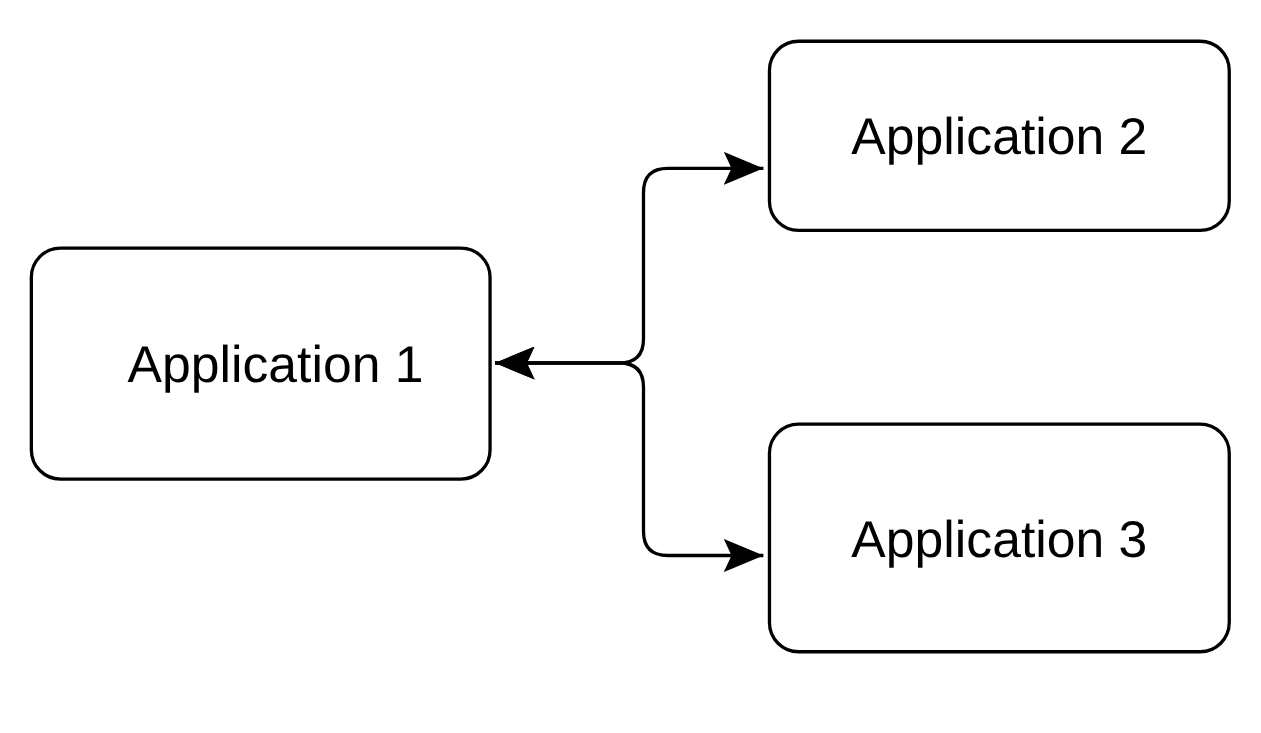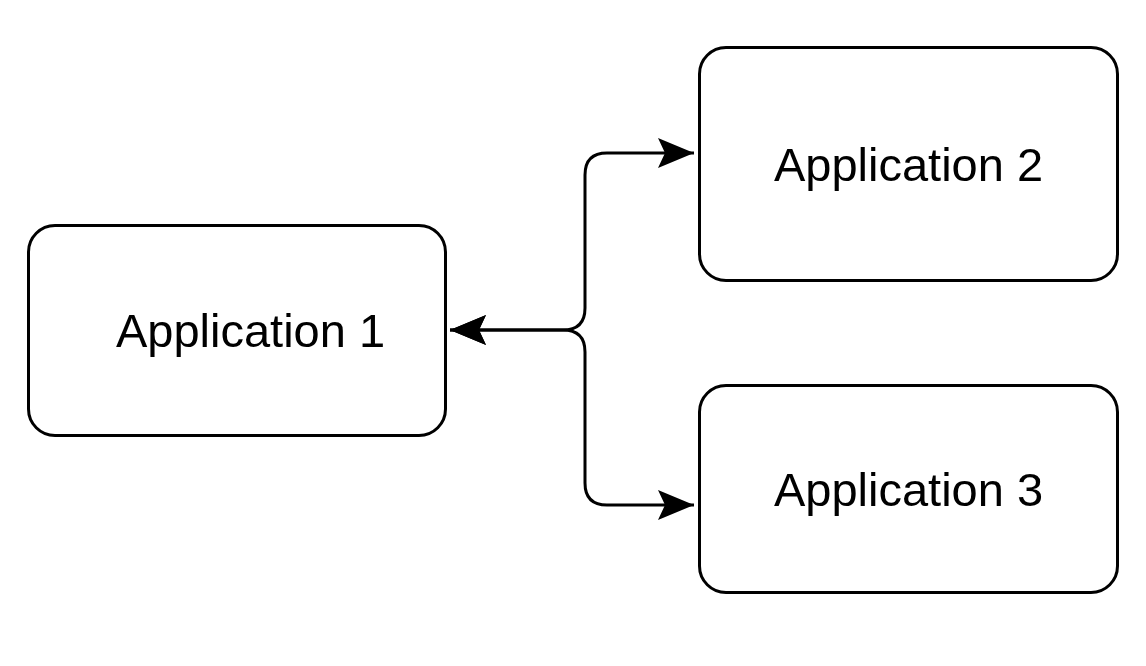--- a/index.html
+++ b/index.html
@@ -25,21 +25,21 @@
     align-items: center;
     justify-content: center;
   }
   .node-label {
     font-size: 47px;
     color: #000000;
     white-space: nowrap;
     letter-spacing: 0px;
   }
   #node-app1 { left: 27px;  top: 224px; width: 420px; height: 213px; padding-left: 27px; }
-  #node-app2 { left: 698px; top: 46px;  width: 421px; height: 236px; }
+  #node-app2 { left: 698px; top: 36px;  width: 421px; height: 175px; }
   #node-app3 { left: 698px; top: 384px; width: 421px; height: 210px; }
   #edge-layer {
     position: absolute;
     left: 0; top: 0;
     width: 1146px;
     height: 666px;
     pointer-events: none;
   }
   .edge-path {
     fill: none;

